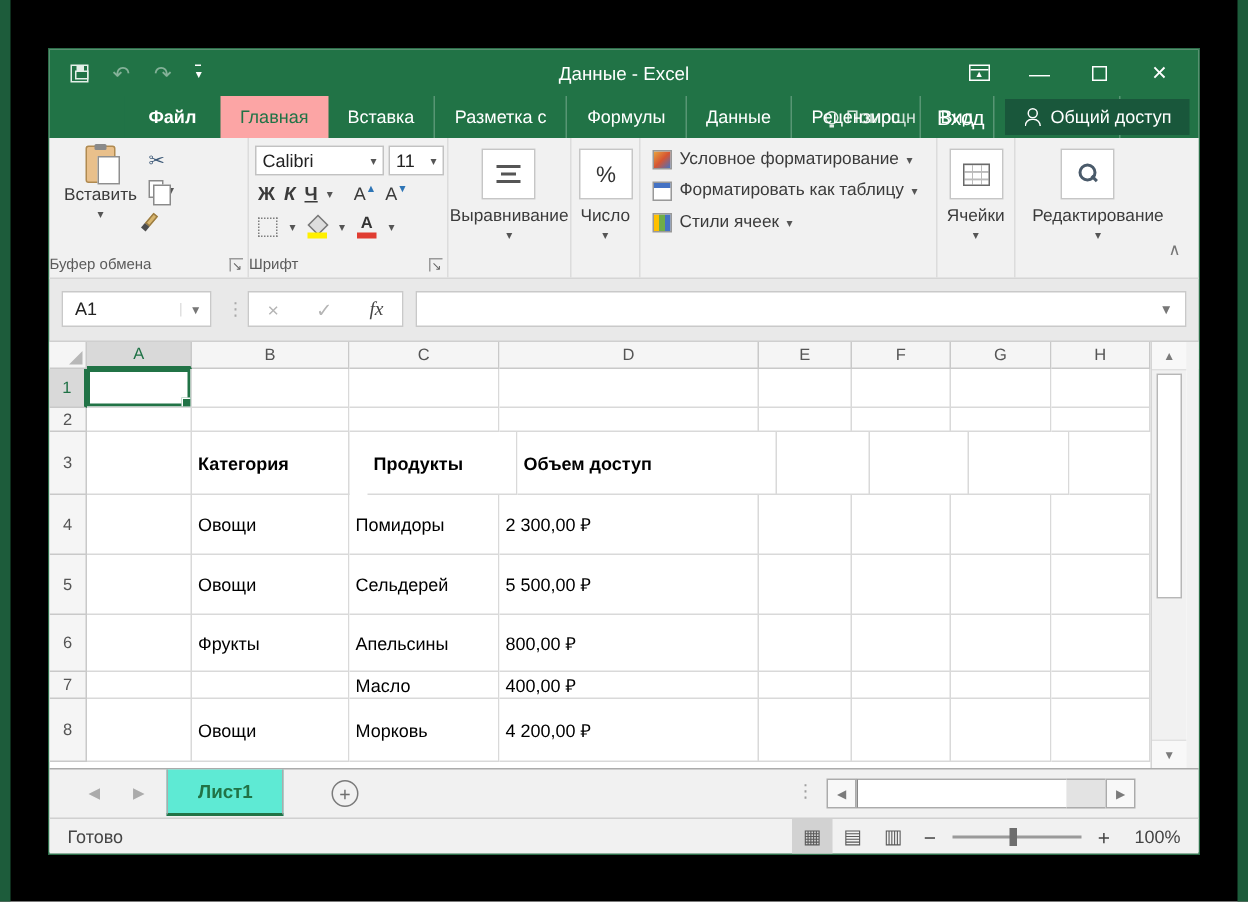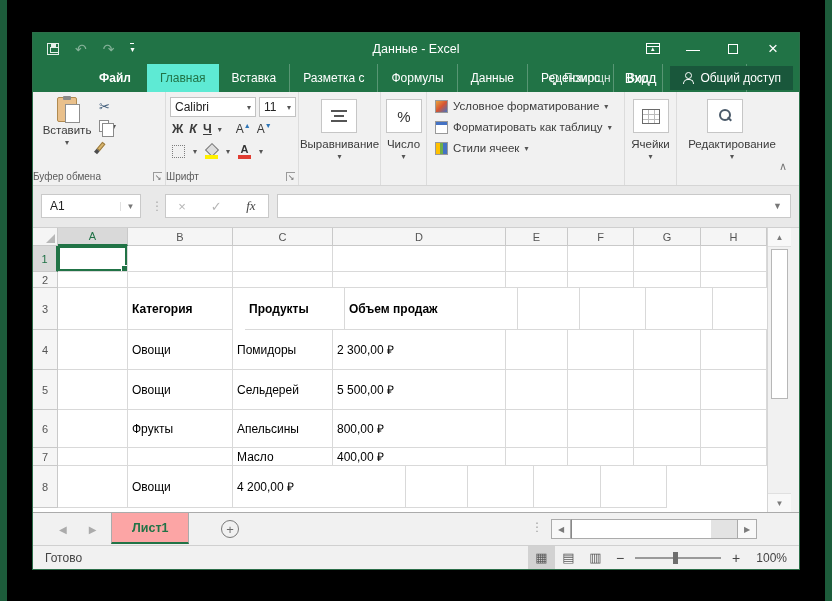--- a/index.html
+++ b/index.html
@@ -25,21 +25,21 @@
   .win-btn { width:40px; height:31px; display:flex; align-items:center; justify-content:center; color:#fff; font-size:14px; }
   .icon-ribbonopts { width:14px; height:11px; border:1px solid #fff; position:relative; }
   .icon-ribbonopts::before { content:""; position:absolute; top:2px; left:0; right:0; border-top:1px solid #fff; }
   .icon-ribbonopts::after { content:"▴"; position:absolute; left:4px; top:1px; font-size:7px; }
   .icon-maxbox { width:10px; height:10px; border:1px solid #fff; }
 
   
   .tabrow { height:28px; background:#217346; display:flex; align-items:flex-end; position:relative;padding-left:44px; }
   .rtab { height:28px; display:flex; align-items:center; padding:0 13px; color:#fff; font-size:12px; white-space:nowrap; border-right:1px solid rgba(255,255,255,.25); }
   .rtab.file { background:#217346; font-weight:bold; border-right:none; margin-left:6px; padding:0 16px; }
-  .rtab.active { background:#5eead4; color:#217346; border-right:none; }
+  .rtab.active { background:#fca5a5; color:#217346; border-right:none; }
   .tab-extras { position:absolute; right:4px; top:0; height:28px; display:flex; align-items:center; gap:14px; }
   .help-item { display:flex; align-items:center; gap:5px; color:rgba(255,255,255,.8); font-size:12px; }
   .icon-bulb { width:9px; height:9px; border:1px solid rgba(255,255,255,.85); border-radius:50%; position:relative; }
   .icon-bulb::after { content:""; position:absolute; left:2px; bottom:-3px; width:3px; height:2px; background:rgba(255,255,255,.85); }
   .signin { color:#fff; font-size:14px; }
   .share-btn { background:#19573B; color:#fff; font-size:12px; height:24px; display:flex; align-items:center; gap:6px; padding:0 12px; margin-right:2px; }
   .icon-person { width:12px; height:12px; position:relative; }
   .icon-person::before { content:""; position:absolute; left:3px; top:0; width:5px; height:5px; border:1px solid #fff; border-radius:50%; }
   .icon-person::after { content:""; position:absolute; left:1px; bottom:0; width:9px; height:4px; border:1px solid #fff; border-bottom:none; border-radius:5px 5px 0 0; }
 
@@ -130,21 +130,21 @@
   .cell.active::after { content:""; position:absolute; right:-1px; bottom:-1px; width:5px; height:5px; background:#217346; border:1px solid #fff; }
   .vscroll { position:absolute; top:0; bottom:0; left:734px; width:24px; background:#F1F1F1; border-left:1px solid #D5D5D5; }
   .vs-arrow { height:19px; display:flex; align-items:center; justify-content:center; color:#7B7B7B; font-size:8px; border-bottom:1px solid #E0E0E0; background:#F8F8F8; }
   .vs-thumb { margin:2px 3px; height:150px; background:#fff; border:1px solid #B7B7B7; }
   .vs-arrow.bottom { position:absolute; bottom:0; left:0; right:0; border-top:1px solid #E0E0E0; border-bottom:none; }
   .grid-right-gap { position:absolute; top:0; bottom:0; left:758px; right:0; background:#F1F1F1; }
 
   
   .sheettab-row { height:33px; background:#F1F1F1; border-top:1px solid #ABABAB; position:relative; }
   .st-nav { position:absolute; left:26px; top:0; height:32px; display:flex; align-items:center; gap:22px; color:#ABABAB; font-size:10px; }
-  .sheet-tab { position:absolute; left:78px; top:0; height:31px; background:#fca5a5; border-left:1px solid #ABABAB; border-right:1px solid #ABABAB; border-bottom:2px solid #217346; display:flex; align-items:center; padding:0 20px; font-size:12.5px; font-weight:bold; color:#217346; }
+  .sheet-tab { position:absolute; left:78px; top:0; height:31px; background:#5eead4; border-left:1px solid #ABABAB; border-right:1px solid #ABABAB; border-bottom:2px solid #217346; display:flex; align-items:center; padding:0 20px; font-size:12.5px; font-weight:bold; color:#217346; }
   .add-sheet { position:absolute; left:188px; top:7px; width:18px; height:18px; border:1px solid #7A7A7A; border-radius:50%; color:#6E6E6E; font-size:13px; display:flex; align-items:center; justify-content:center; }
   .st-dots { position:absolute; left:498px; top:7px; color:#A0A0A0; font-size:12px; }
   .hscroll { position:absolute; left:518px; right:42px; top:6px; height:20px; display:flex; }
   .hs-arrow { width:20px; background:#F8F8F8; border:1px solid #ABABAB; color:#7B7B7B; font-size:8px; display:flex; align-items:center; justify-content:center; }
   .hs-thumb { width:68%; background:#fff; border-top:1px solid #ABABAB; border-bottom:1px solid #ABABAB; border-left:1px solid #888; }
   .hs-track { flex:1; background:#E3E3E3; border-top:1px solid #ABABAB; border-bottom:1px solid #ABABAB; }
 
   
   .statusbar { height:23px; background:#F1F1F1; border-top:1px solid #D0D0D0; position:relative; font-size:12px; color:#444; }
   .sb-mode { position:absolute; left:12px; top:0; height:23px; display:flex; align-items:center; }
@@ -387,21 +387,21 @@
           <div class="cell" style="width: 62px;"></div>
           <div class="cell" style="width: 66px;"></div>
           <div class="cell" style="width: 67px;"></div>
           <div class="cell" style="width: 66px;"></div>
         </div>
         <div class="grid-row" style="height: 42px;">
           <div class="row-hdr" style="width: 25px;">3</div>
           <div class="cell boldrow" style="width: 70px;"></div>
           <div class="cell boldrow" style="width: 105px;">Категория</div>
           <div class="cell boldrow" style="width: 100px; margin-left: 12px;">Продукты</div>
-          <div class="cell boldrow" style="width: 173px;">Объем продаж</div>
+          <div class="cell boldrow" style="width: 173px;">Объем доступ</div>
           <div class="cell boldrow" style="width: 62px;"></div>
           <div class="cell boldrow" style="width: 66px;"></div>
           <div class="cell boldrow" style="width: 67px;"></div>
           <div class="cell boldrow" style="width: 66px;"></div>
         </div>
         <div class="grid-row" style="height: 40px;">
           <div class="row-hdr" style="width: 25px;">4</div>
           <div class="cell" style="width: 70px;"></div>
           <div class="cell" style="width: 105px;">Овощи</div>
           <div class="cell" style="width: 100px;">Помидоры</div>
@@ -441,20 +441,21 @@
           <div class="cell" style="width: 173px;">400,00 ₽</div>
           <div class="cell" style="width: 62px;"></div>
           <div class="cell" style="width: 66px;"></div>
           <div class="cell" style="width: 67px;"></div>
           <div class="cell" style="width: 66px;"></div>
         </div>
         <div class="grid-row" style="height: 42px;">
           <div class="row-hdr" style="width: 25px;">8</div>
           <div class="cell" style="width: 70px;"></div>
           <div class="cell" style="width: 105px;">Овощи</div>
+          <div class="cell" style="width: 100px;">Морковь</div>
           <div class="cell" style="width: 173px;">4 200,00 ₽</div>
           <div class="cell" style="width: 62px;"></div>
           <div class="cell" style="width: 66px;"></div>
           <div class="cell" style="width: 67px;"></div>
           <div class="cell" style="width: 66px;"></div>
         </div>
       </div>
     <div class="vscroll">
       <div class="vs-arrow">▲</div>
       <div class="vs-thumb"></div>

